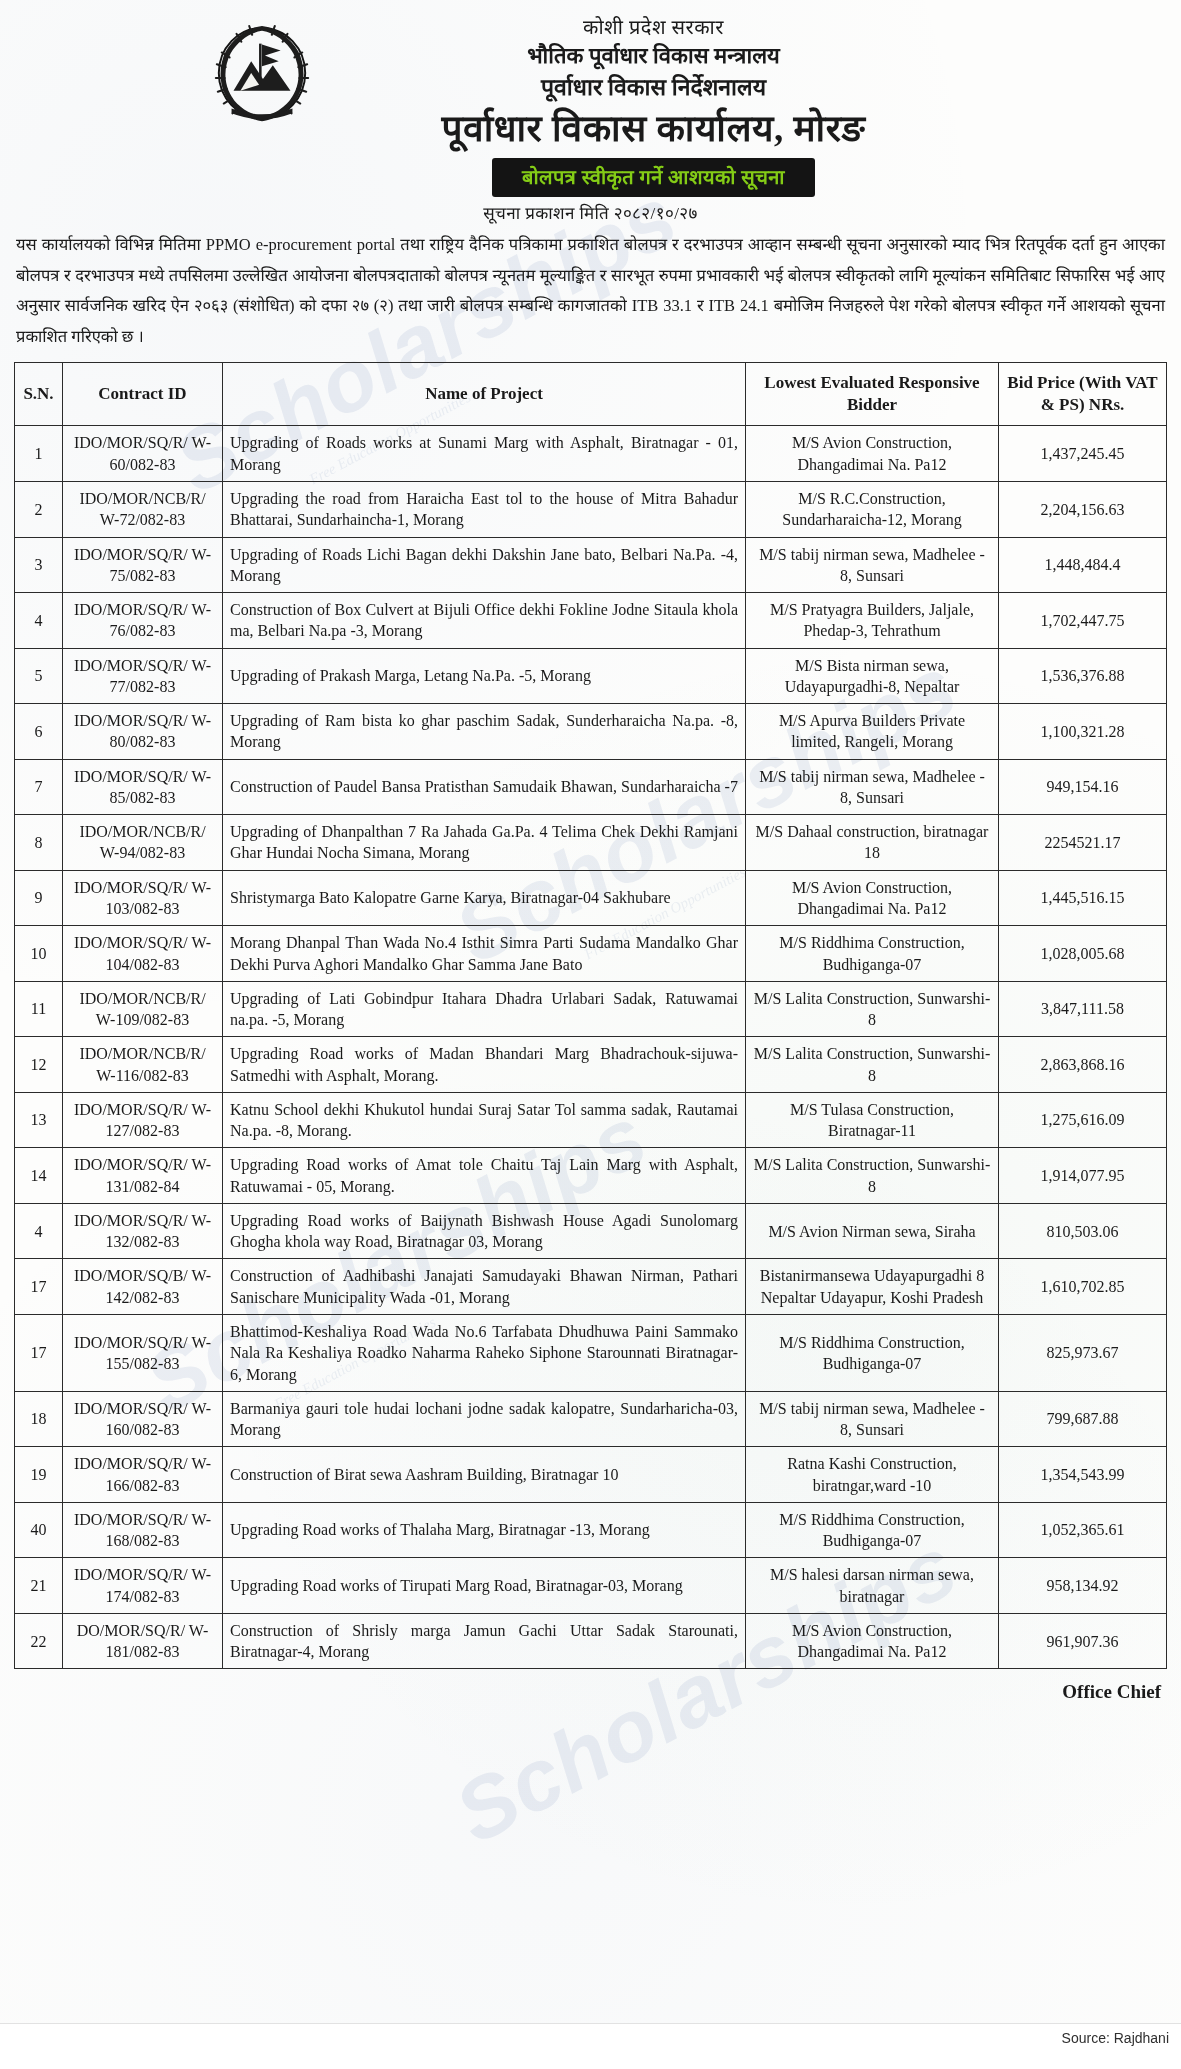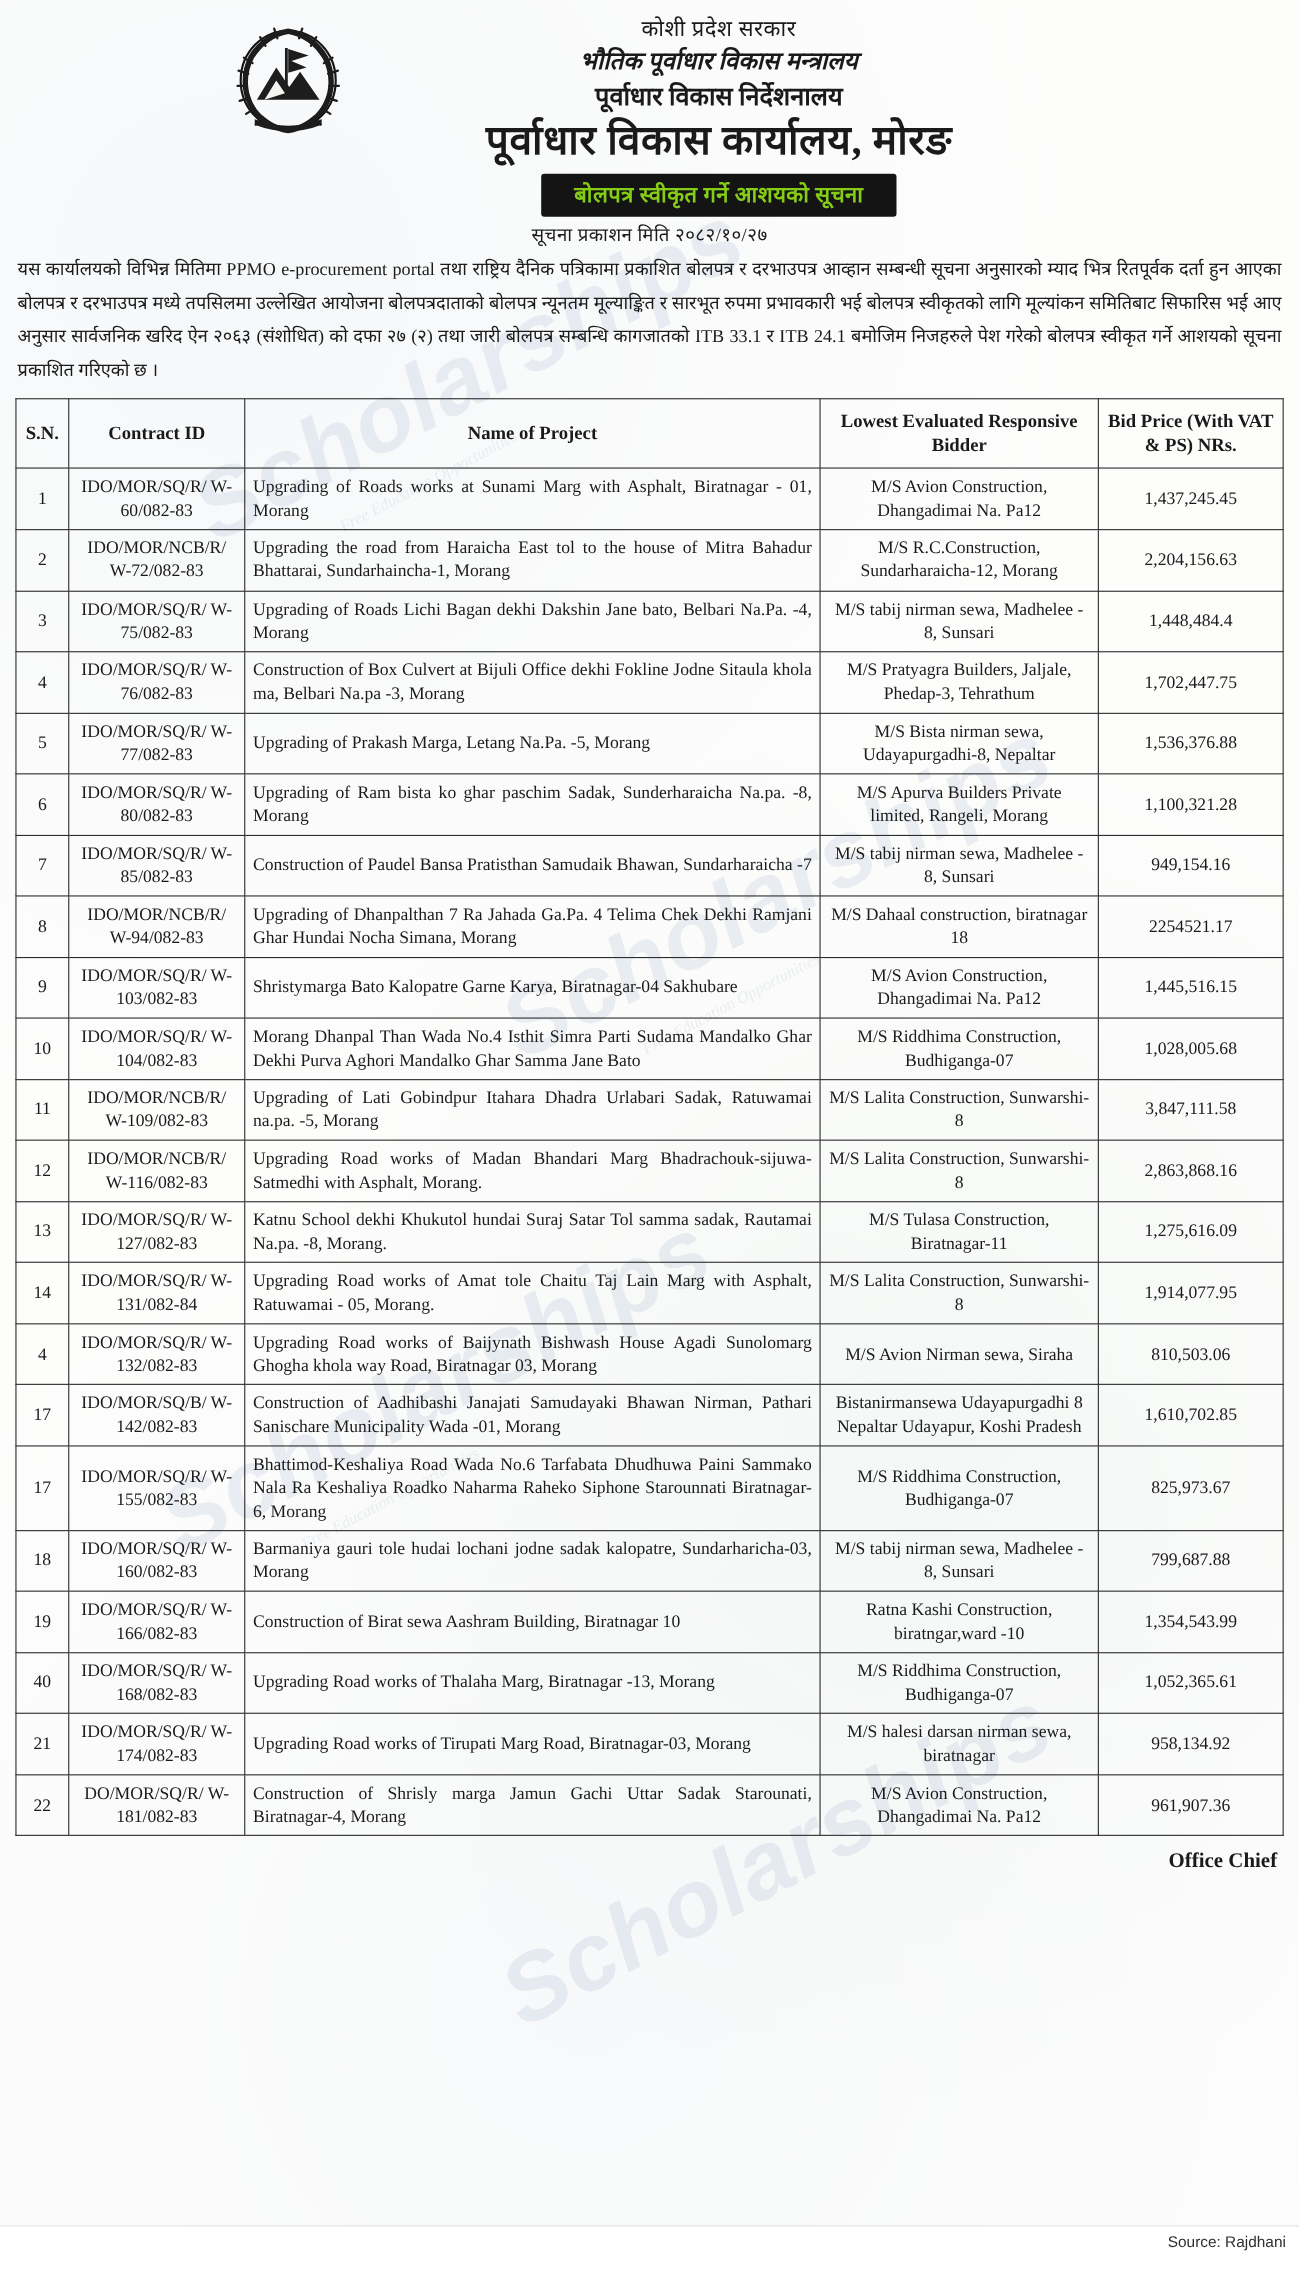--- a/index.html
+++ b/index.html
@@ -59,21 +59,21 @@
     display:flex;
     align-items:flex-start;
     justify-content:center;
     gap:18px;
     padding-top:4px;
   }
   .emblem{ width:108px; height:120px; flex:0 0 108px; margin-top:6px; }
   .emblem svg{ width:100%; height:100%; display:block; }
   .mast-text{ text-align:center; padding-top:2px; width:640px; }
   .ml1{ font-size:20px; letter-spacing:.5px; line-height:1.35; font-family:"Liberation Serif", serif; }
-  .ml2{ font-size:22px; font-weight:700; line-height:1.4;font-style:italic; }
+  .ml2{ font-size:22px; font-weight:700; line-height:1.4; }
   .ml3{ font-size:23px; font-weight:700; line-height:1.4; }
   .ml4{ font-size:37px; font-weight:700; line-height:1.25; margin-top:2px; letter-spacing:.5px; }
   .ribbon{
     display:inline-block;
     background:#141414;
     color:#84cc16;
     font-size:20px;
     font-weight:700;
     padding:5px 30px 7px 30px;
     margin-top:6px;

